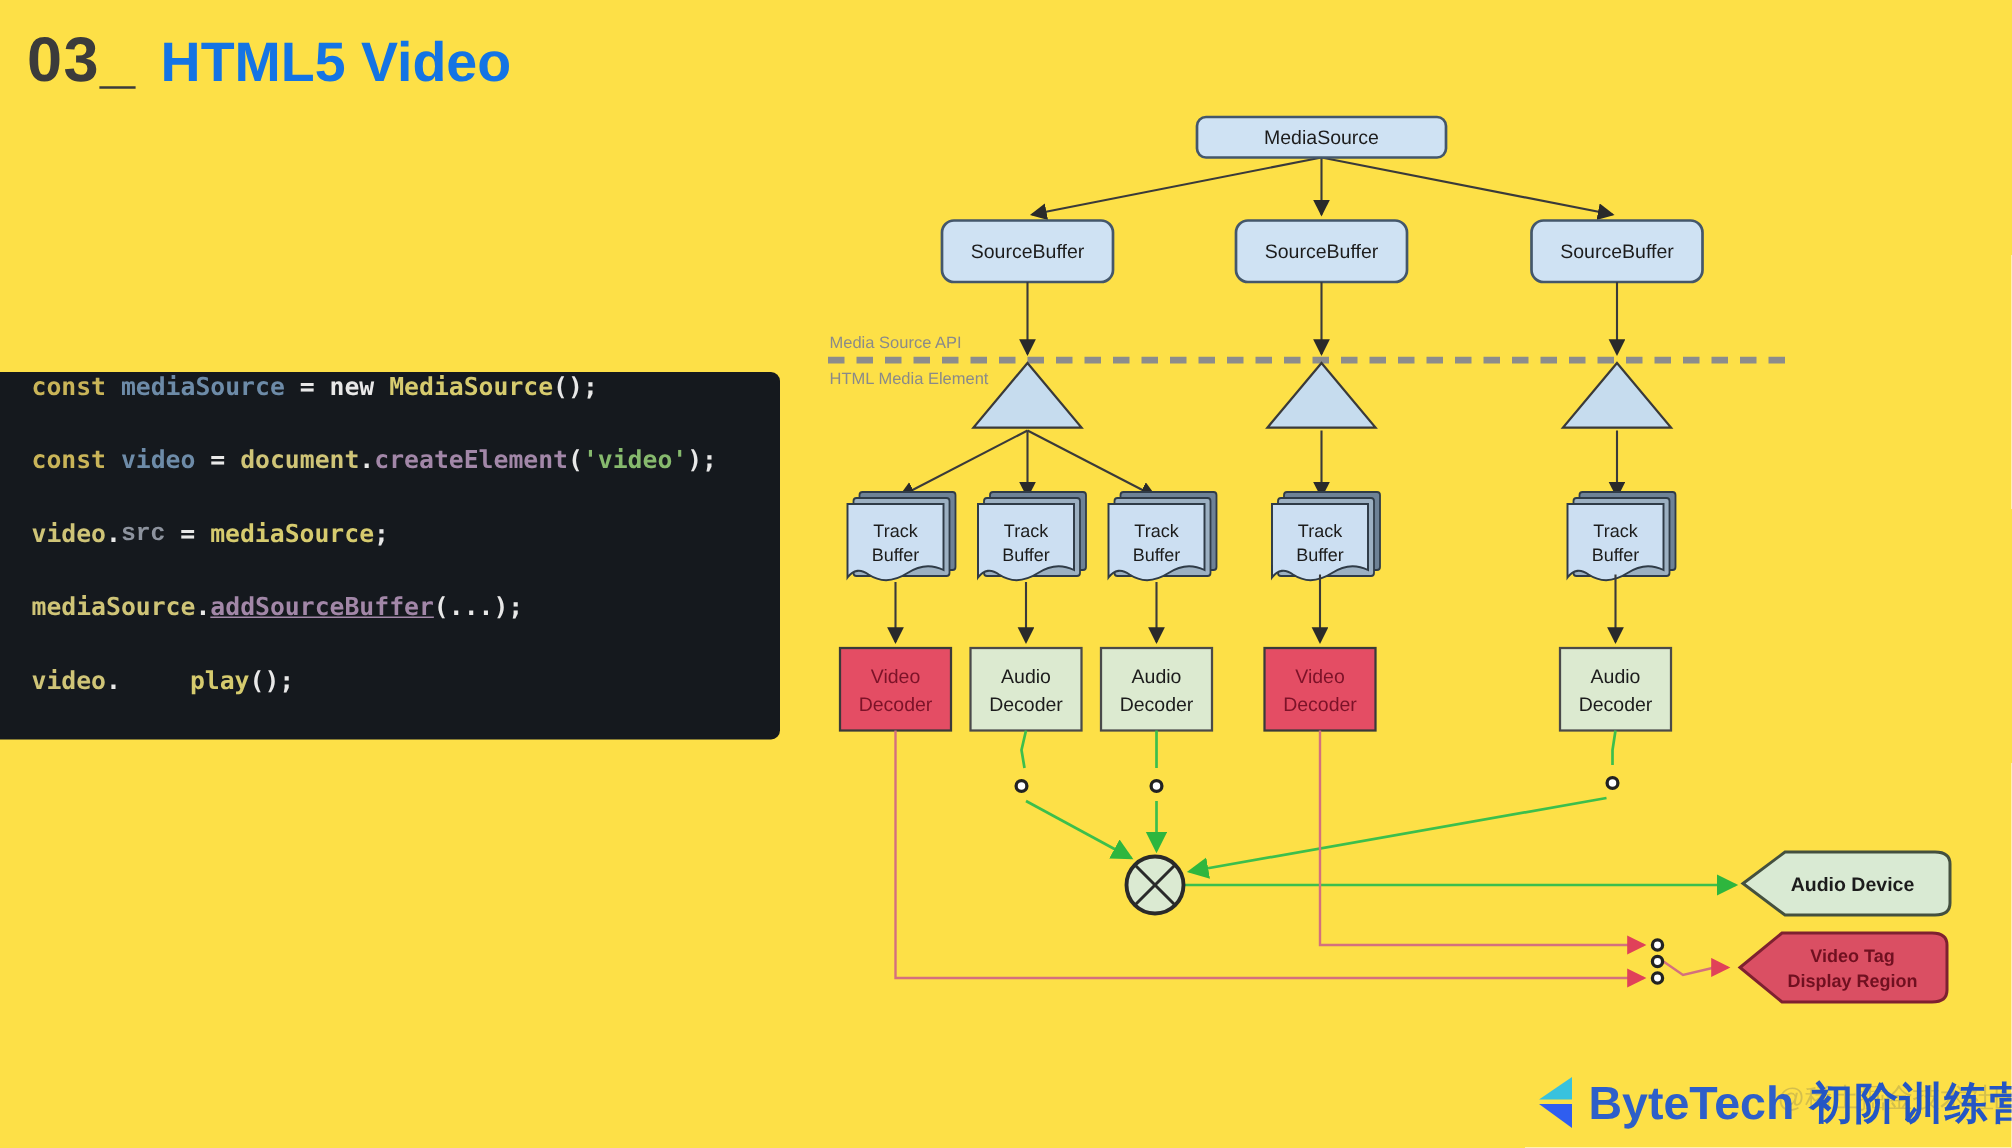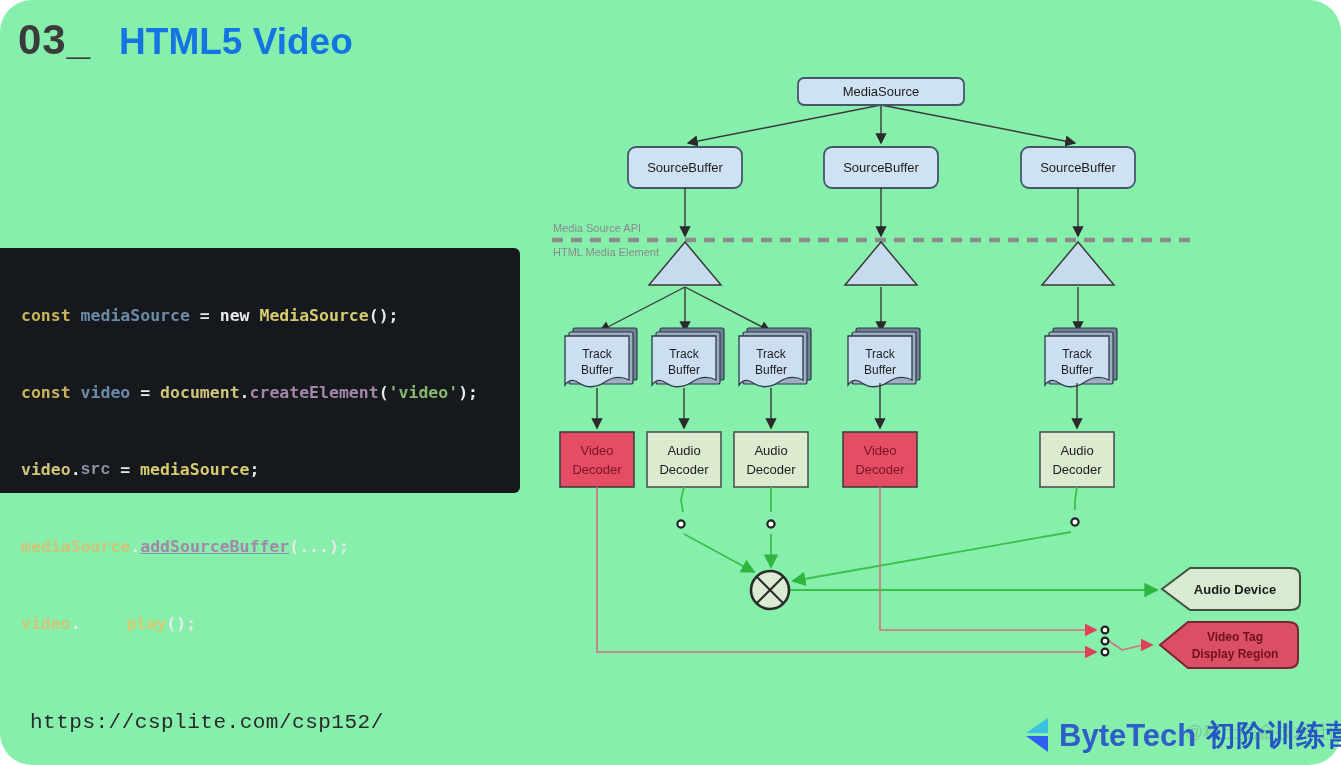--- a/index.html
+++ b/index.html
@@ -1,30 +1,30 @@
 <!DOCTYPE html>
 <html><head>
 <meta charset="utf-8">
 <style>
   * { margin:0; padding:0; box-sizing:border-box; }
   html,body { width:1341px; height:765px; overflow:hidden; background:#ffffff;
               font-family:"Liberation Sans", sans-serif; }
-  .slide { position:relative; width:1341px; height:765px; background:#86efac;border-radius:32px; }
+  .slide { position:relative; width:1341px; height:765px; background:#fde047; }
 
   
   .title-row { position:absolute; left:18px; top:16px; display:flex; align-items:baseline; }
   .title-num { font-size:42px; font-weight:bold; color:#3b3b3b; letter-spacing:1px; }
-  .title-txt { font-size:37px; font-weight:bold; color:#1474e4; margin-left:28px; }
+  .title-txt { font-size:37px; font-weight:bold; color:#1474e4; margin-left:16px; }
 
   
   .code-block { position:absolute; left:0; top:248px; width:520px; height:245px;
                 background:#15191e; border-radius:0 6px 6px 0; padding:0 0 0 21px;
                 font-family:"DejaVu Sans Mono","Liberation Mono",monospace;
                 font-size:16.5px; font-weight:bold; }
-  .code-line { height:49px; display:flex; align-items:flex-end; white-space:pre;margin-top:28px; }
+  .code-line { height:49px; display:flex; align-items:flex-start; white-space:pre; }
 
   
   .diagram { position:absolute; left:545px; top:75px; width:796px; height:610px; }
   .dg-label { font-size:11px; fill:#8a8a8a; }
   .dg-node-text { font-size:13px; fill:#1c1c1c; }
   .dg-small-text { font-size:12px; fill:#1c1c1c; }
 
   
   .footer-url { position:absolute; left:30px; top:711px; font-family:"Liberation Mono","DejaVu Sans Mono",monospace;
                 font-size:21px; color:#2a2a2a; letter-spacing:0.5px; }
@@ -225,21 +225,20 @@
       <circle cx="560" cy="577" r="3.4"></circle>
     </g>
 
     <g>
       <path d="M615,570 L643,547 L743,547 Q753,547 753,555 L753,585 Q753,593 743,593 L643,593 Z" fill="#da4f63" stroke="#7e2130" stroke-width="2"></path>
       <text class="dg-small-text" style="fill:#701020;font-weight:bold" x="690" y="566" text-anchor="middle">Video Tag</text>
       <text class="dg-small-text" style="fill:#701020;font-weight:bold" x="690" y="583" text-anchor="middle">Display Region</text>
     </g>
   </svg>
 
-  <div class="footer-url">https://csplite.com/csp152/</div>
 
   <div class="watermark">@稀土掘金技术社区</div>
 
   <div class="brand">
     <svg class="brand-mark" viewBox="0 0 30 36">
       <polygon points="26,0 4,15 26,15" fill="#38c2de"></polygon>
       <polygon points="26,18 4,18 26,34" fill="#2f5ef0"></polygon>
     </svg>
     <span class="brand-name">ByteTech</span>
     <span class="brand-suffix">初阶训练营</span>

